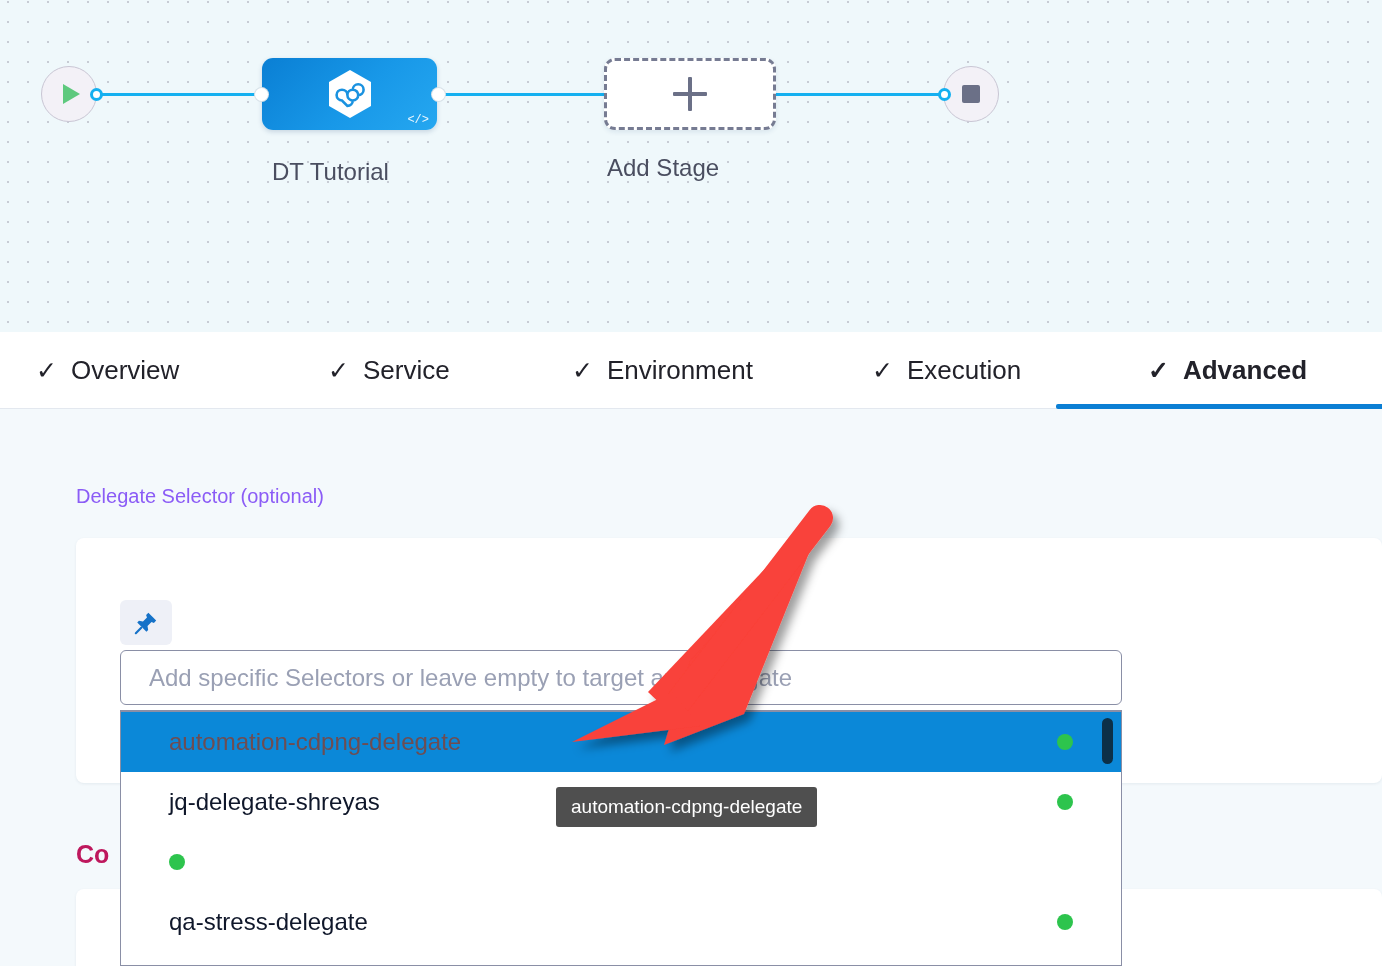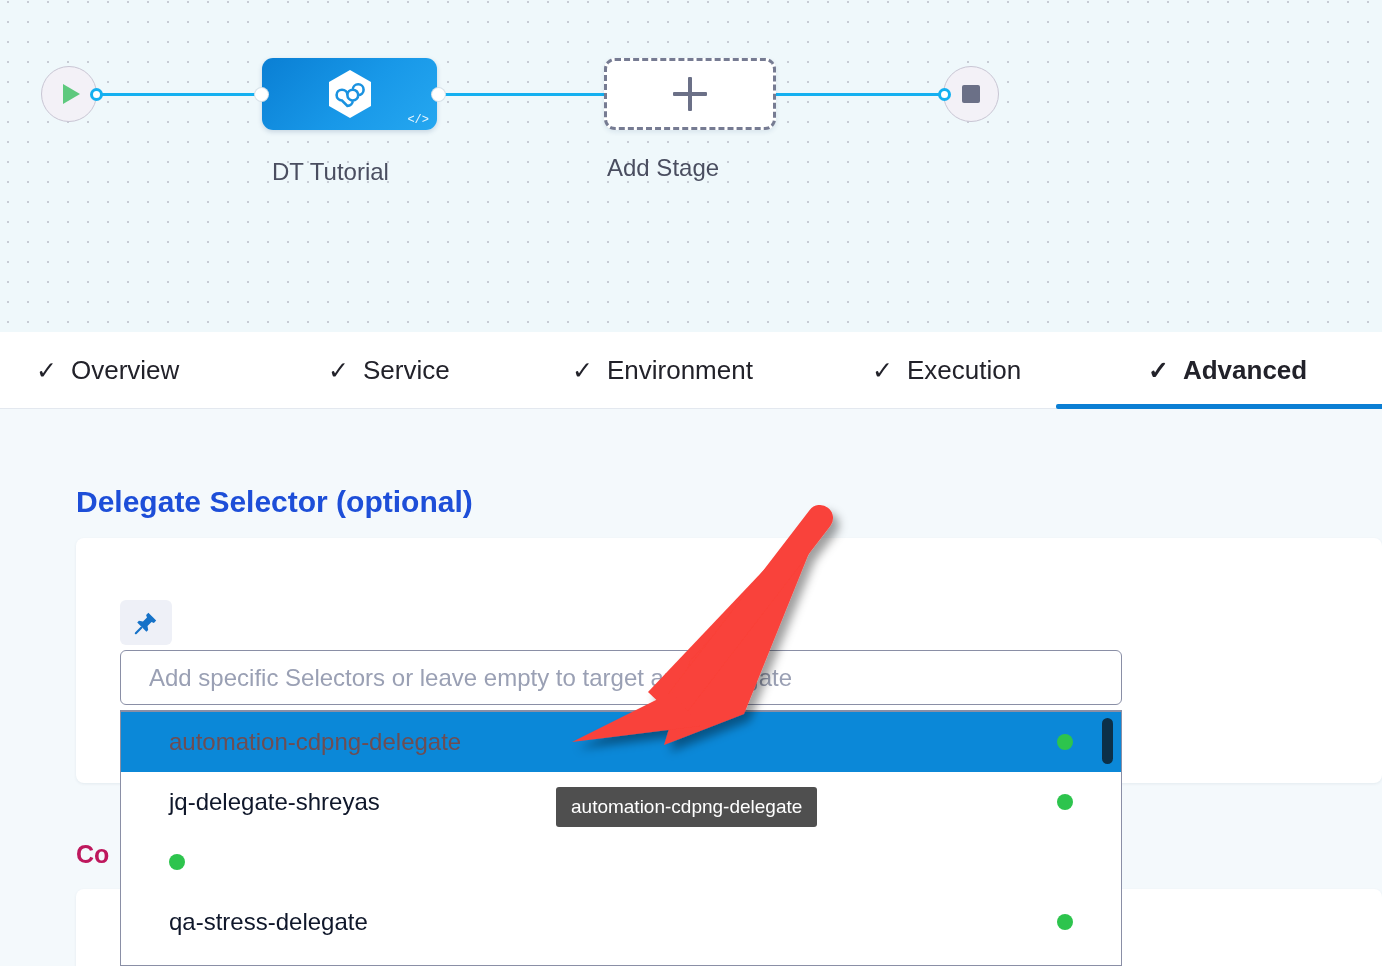--- a/index.html
+++ b/index.html
@@ -190,23 +190,23 @@
     top: 409px;
     width: 1382px;
     height: 557px;
     background: #f4f9fc;
     overflow: hidden;
   }
   .section-title {
     position: absolute;
     left: 76px;
     top: 76px;
-    font-size: 30px;
-    font-weight: bold;
-    color: #1d4ed8;
+    font-size: 20px;
+    font-weight: normal;
+    color: #8b5cf6;
     white-space: nowrap;
   }
   .card {
     position: absolute;
     left: 76px;
     width: 1306px;
     background: #ffffff;
     border-radius: 8px;
     box-shadow: 0 1px 3px rgba(40,60,90,0.08);
   }

